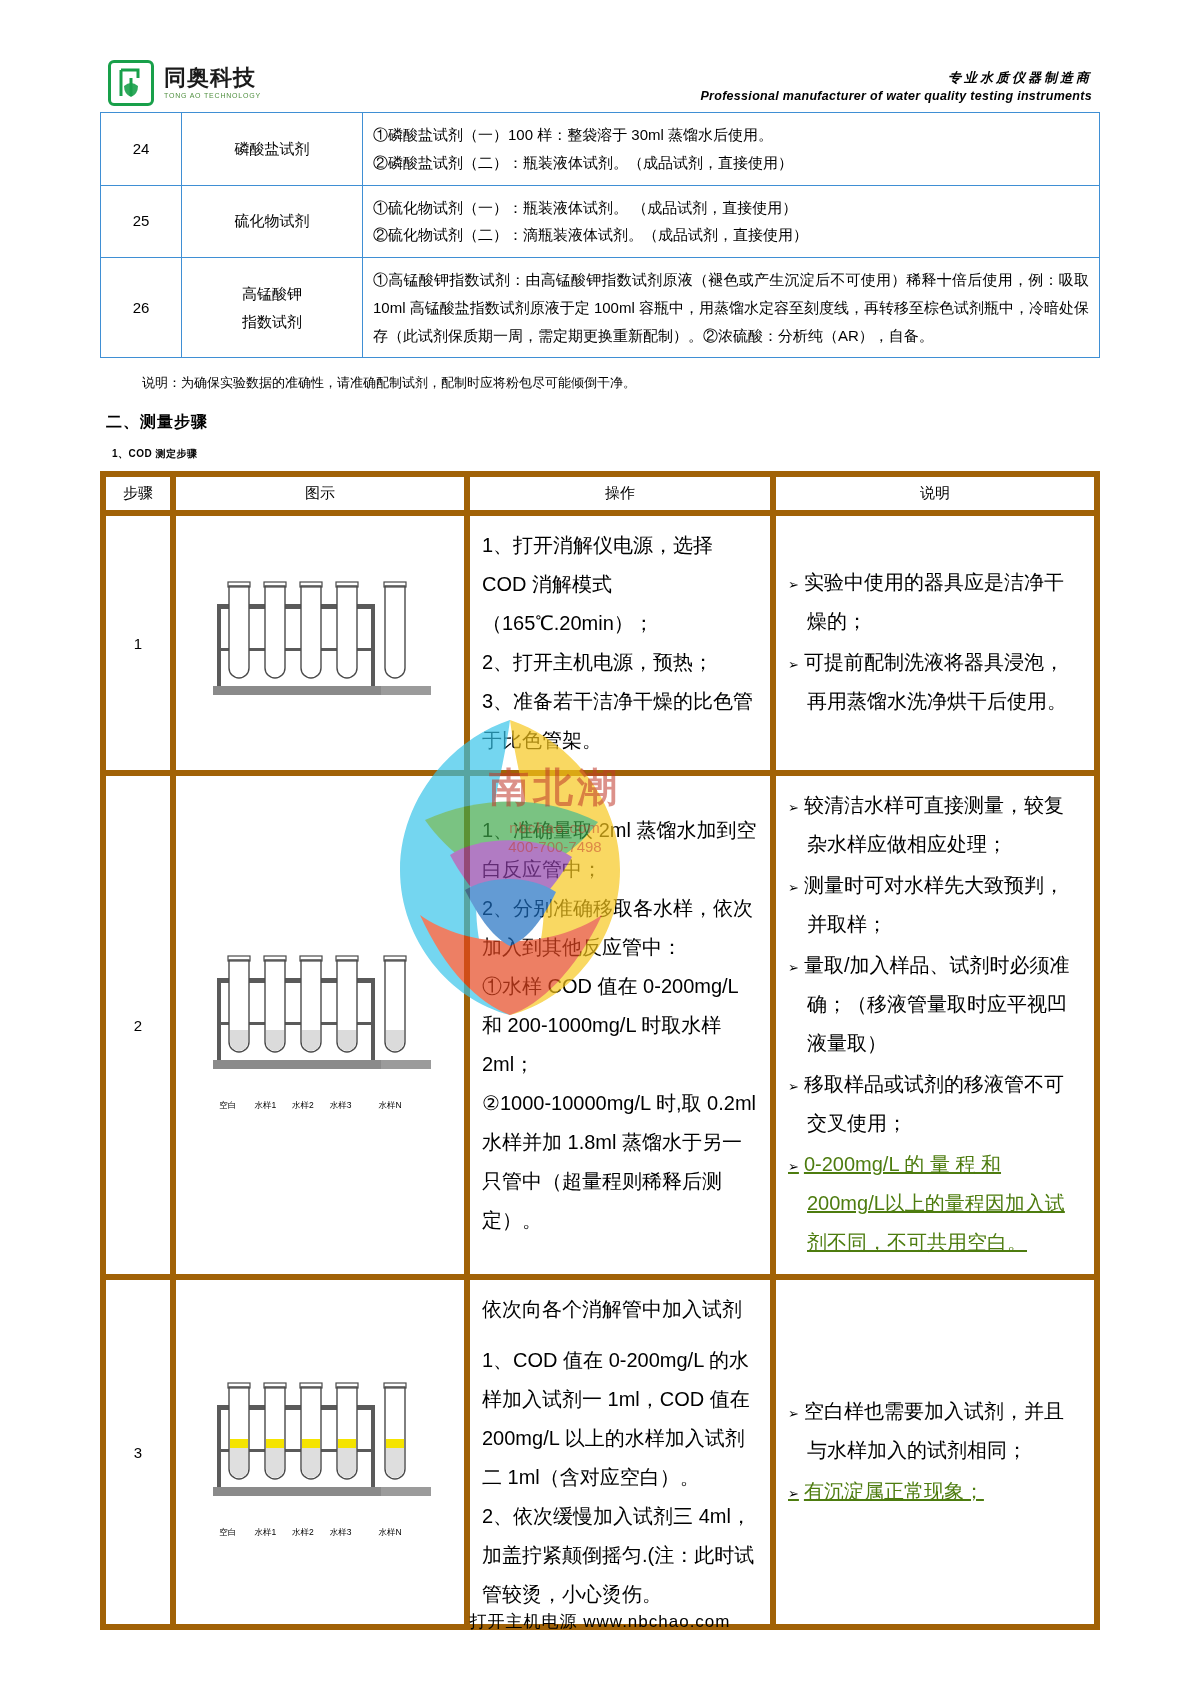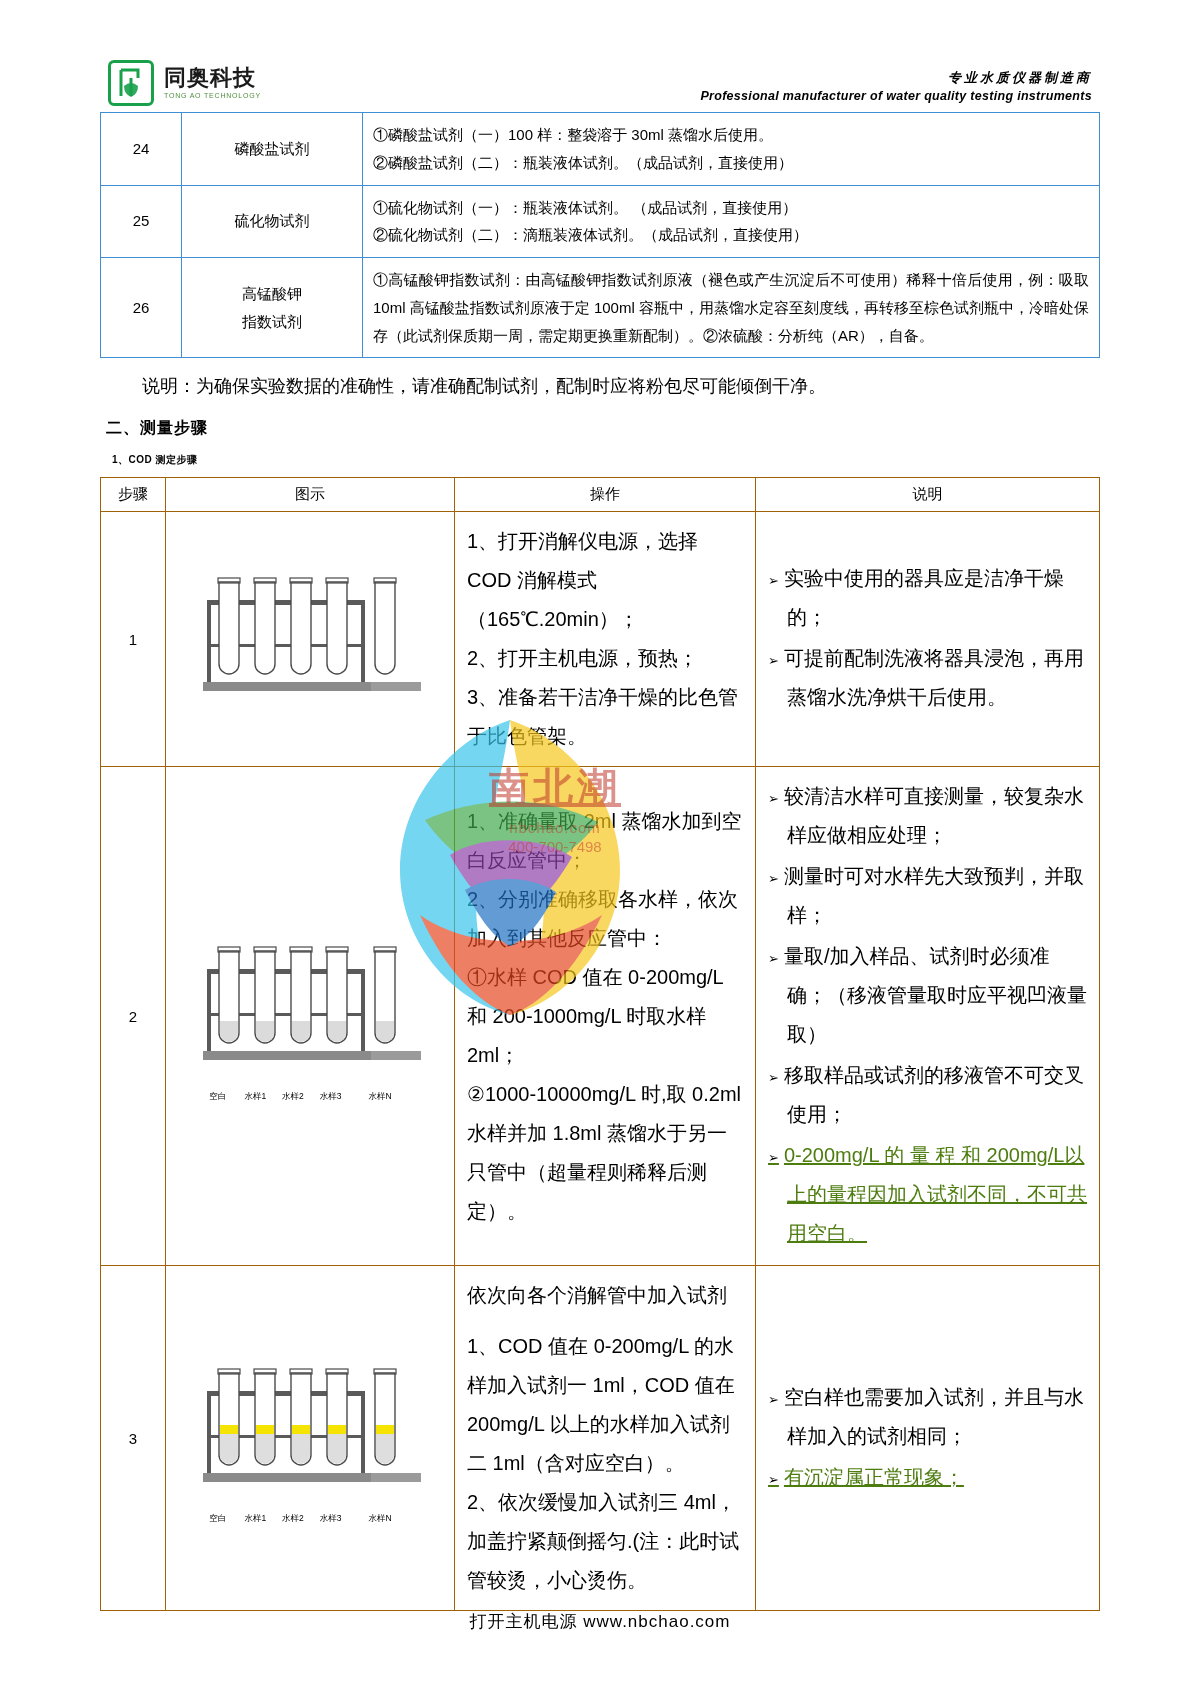--- a/index.html
+++ b/index.html
@@ -23,27 +23,27 @@
   .header-right{text-align:right;line-height:1.5;}
   .slogan-cn{font-size:13px;font-weight:bold;font-style:italic;color:#000;letter-spacing:3px;}
   .slogan-en{font-size:12.5px;font-weight:bold;font-style:italic;color:#000;letter-spacing:.3px;}
 
   
   table{border-collapse:collapse;width:100%;table-layout:fixed;}
   .reagent-table td{border:1px solid #3f8fd4;vertical-align:middle;padding:8px 10px;font-size:15px;line-height:1.85;}
   .reagent-table td.num{text-align:center;width:60px;font-size:15px;}
   .reagent-table td.name{text-align:center;width:160px;font-size:15px;}
   .reagent-table td.desc{text-align:left;}
-  .note{margin:16px 0 0 0;font-size:18px;padding-left:42px;}
+  .note{margin:16px 0 0 0;font-size:13px;padding-left:42px;}
 
   .h2{font-size:16px;font-weight:bold;margin:20px 0 0 6px;letter-spacing:1px;}
   .h3{font-size:10px;font-weight:bold;margin:14px 0 10px 12px;letter-spacing:.5px;}
 
   .step-table{border-collapse:collapse;width:100%;table-layout:fixed;}
-  .step-table th,.step-table td{border:1px solid #a16207;}
+  .step-table th,.step-table td{border:6px solid #a16207;}
   .step-table th{font-size:15px;font-weight:normal;padding:7px 0;text-align:center;}
   .col-step{width:64px;}
   .col-fig{width:288px;}
   .col-op{width:300px;}
   .col-note{width:auto;}
   .step-no{text-align:center;font-size:15px;vertical-align:middle;}
   .cell-op,.cell-note{vertical-align:middle;padding:10px 12px;font-size:20px;line-height:1.95;}
   .cell-note{vertical-align:middle;}
   .cell-fig{vertical-align:middle;text-align:center;padding:8px 4px;}
   .red{color:#4d7c0f;text-decoration:underline;}
@@ -52,21 +52,21 @@
 
   
   .rack{display:inline-block;position:relative;}
   .rack svg{display:block;}
   .labels{display:flex;justify-content:space-between;width:232px;margin:2px auto 0 auto;font-size:8.5px;}
   .labels span{width:46px;text-align:center;}
 
   
   .watermark{position:absolute;left:330px;top:700px;width:360px;height:330px;pointer-events:none;opacity:.92;}
   .wm-text{position:absolute;left:430px;top:760px;width:250px;text-align:center;pointer-events:none;}
-  .wm-cn{font-size:40px;font-weight:bold;color:#c0392b;opacity:.55;letter-spacing:4px;text-decoration:underline;}
+  .wm-cn{font-size:40px;font-weight:bold;color:#c0392b;opacity:.55;letter-spacing:4px;}
   .wm-en{font-size:15px;color:#c0392b;opacity:.5;letter-spacing:1px;margin-top:4px;}
   .wm-tel{font-size:15px;color:#c0392b;opacity:.5;margin-top:2px;}
 
   
   .footer{position:absolute;left:0;bottom:64px;width:1200px;text-align:center;font-size:17px;letter-spacing:1px;}
 </style>
 </head>
 <body>
 
 <div class="page">

